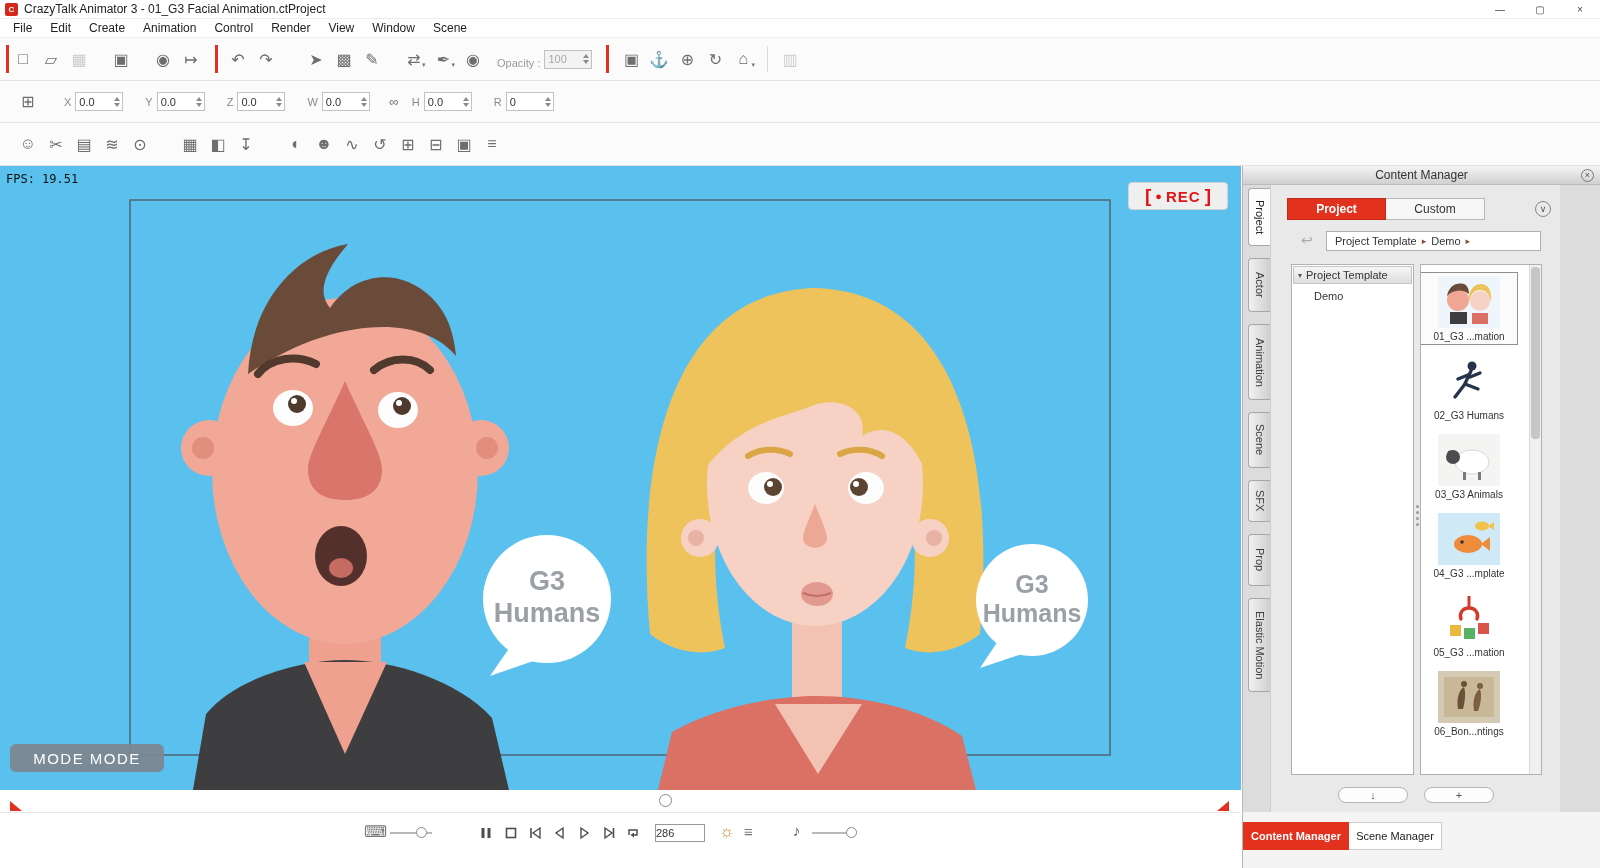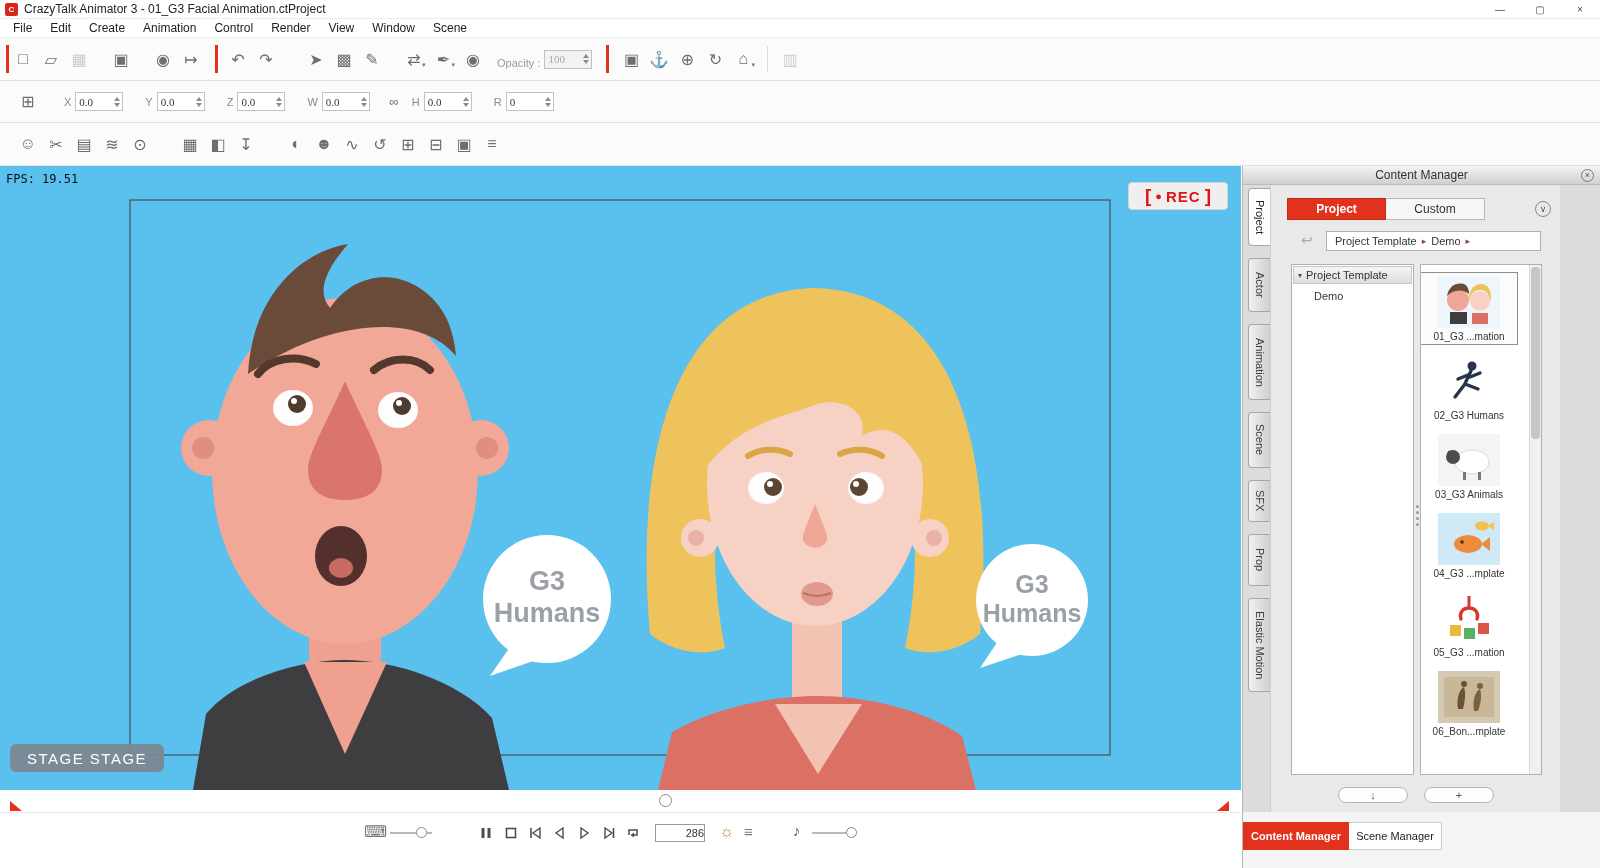--- a/index.html
+++ b/index.html
@@ -24,21 +24,21 @@
   #trow2{top:81px;height:42px}
   #trow3{top:123px;height:43px}
   .redbar{width:3px;height:28px;background:#e2311c;flex:0 0 auto}
   .vsep{width:1px;height:26px;background:#ddd;margin:0 8px;flex:0 0 auto}
   .ticon{min-width:28px;height:28px;display:flex;align-items:center;justify-content:center;font-size:16px;color:#6e6e6e;flex:0 0 auto}
   .ticon.dis{opacity:.32}
   .dd{font-size:7px;color:#777;margin:12px 4px 0 -6px;flex:0 0 auto}.gap14{width:14px;flex:0 0 auto}.gap22{width:22px;flex:0 0 auto}
   .oplabel{color:#9a9a9a;font-size:11px;margin:8px 4px 0 10px;flex:0 0 auto}
   .flabel{font-size:11px;color:#8a8a8a;margin:0 4px 0 22px;flex:0 0 auto}
   .numbox{position:relative;display:inline-flex;align-items:center;border:1px solid #c2c2c2;background:#fff;height:19px;width:48px;flex:0 0 auto}
-  .numbox input{border:none;outline:none;width:34px;height:15px;font-size:11px;padding-left:3px;color:#333;background:transparent;font-family:Liberation Serif, serif}
+  .numbox input{border:none;outline:none;width:34px;height:15px;font-size:11px;padding-left:3px;color:#333;background:transparent;font-family:Liberation Sans, sans-serif}
   .numbox.disabled{background:#f3f3f3}
   .numbox.disabled input{color:#a8a8a8}
   .spin{display:flex;flex-direction:column;margin-left:auto;margin-right:2px;gap:2px}
   .spin i{display:block;width:0;height:0;border-left:3px solid transparent;border-right:3px solid transparent}
   .spin .up{border-bottom:4px solid #8b8b8b}
   .spin .down{border-top:4px solid #8b8b8b}
 
   
   .stage{position:absolute;left:0;top:166px;width:1241px;height:624px;background:#5ac0ed;overflow:hidden}
   .scene{position:absolute;left:0;top:0}
@@ -56,21 +56,21 @@
   
   .controls{position:absolute;left:0;top:812px;width:1241px;height:56px;background:#fff;border-top:1px solid #e7e7e7}
   .kb{position:absolute;left:364px;top:9px;font-size:16px;color:#777}
   .slider{position:absolute;top:19px;height:2px;background:#b9b9b9}
   .slider .knob{position:absolute;top:-5px;width:11px;height:11px;border:1px solid #888;background:#fff;border-radius:50%}
   #slider1{left:390px;width:42px}
   #slider1 .knob{left:26px}
   #slider2{left:812px;width:44px}
   #slider2 .knob{left:34px}
   .pbtn{position:absolute;top:10px;width:20px;height:20px;display:flex;align-items:center;justify-content:center}
-  .framebox{position:absolute;left:655px;top:11px;width:50px;height:18px;border:1px solid #999;text-align:right;font-size:11px;color:#333;font-family:"Liberation Sans",sans-serif;background:#fff}
+  .framebox{position:absolute;left:655px;top:11px;width:50px;height:18px;border:1px solid #999;text-align:left;font-size:11px;color:#333;font-family:"Liberation Sans",sans-serif;background:#fff}
   .sun{position:absolute;left:719px;top:9px;color:#c9994d;font-size:17px}
   .listicon{position:absolute;left:744px;top:10px;color:#777;font-size:15px}
   .music{position:absolute;left:793px;top:9px;color:#555;font-size:15px}
 
   
   .rpanel{position:absolute;left:1242px;top:166px;width:358px;height:646px;background:#dcdcdc;border-left:1px solid #b8b8b8}
   .cm-header{position:absolute;left:0;top:0;width:100%;height:19px;background:linear-gradient(#f4f4f4,#d0d0d0);border-bottom:1px solid #bbb;display:flex;align-items:center;justify-content:center;font-size:12px;color:#333}
   .cm-close{position:absolute;right:6px;top:3px;width:13px;height:13px;border:1px solid #777;border-radius:50%;display:flex;align-items:center;justify-content:center;font-size:9px;color:#555;line-height:1}
   .cm-content{position:absolute;left:27px;top:19px;width:290px;height:627px;background:#e9e9e9;border-left:1px solid #cfcfcf}
   .vtab{position:absolute;left:5px;width:22px;background:linear-gradient(90deg,#f1f1f1,#cfcfcf);border:1px solid #a8a8a8;border-right:none;border-radius:4px 0 0 4px;display:flex;align-items:center;justify-content:center;writing-mode:vertical-rl;font-size:11px;color:#3c3c3c}
@@ -315,21 +315,21 @@
       </g>
     </svg>
 
     <div class="fps">FPS: 19.51</div>
     <div class="rec">
       <span class="br">[</span>
       <span class="dot">●</span>
       <span class="lbl">REC</span>
       <span class="br">]</span>
     </div>
-    <div class="stagemode">STAGE STAGE</div>
+    <div class="stagemode">MODE MODE</div>
   </div>
 
   <div class="hscroll">
     <span class="hknob"></span>
   </div>
   <div class="marker-l"></div>
   <div class="marker-r"></div>
 
   <div class="controls">
     <span class="kb">⌨</span>
@@ -515,21 +515,21 @@
 
         <div class="thumb-item">
           <svg width="62" height="52" viewBox="0 0 62 52">
             <rect width="62" height="52" fill="#d4c9b2"></rect>
             <rect x="6" y="6" width="50" height="40" fill="#c8b897"></rect>
             <path d="M20,38 C18,26 22,18 26,16 C28,22 27,30 25,38 Z" fill="#6b5138"></path>
             <path d="M36,40 C34,28 38,20 42,18 C44,24 43,32 40,40 Z" fill="#7c5f42"></path>
             <circle cx="26" cy="13" r="3" fill="#6b5138"></circle>
             <circle cx="42" cy="15" r="3" fill="#7c5f42"></circle>
           </svg>
-          <div class="thumb-label">06_Bon...mplate</div>
+          <div class="thumb-label">06_Bon...ntings</div>
         </div>
 
       </div>
       <div class="scrollbar">
         <div class="scrollthumb"></div>
       </div>
     </div>
 
     <div class="panel-btn" id="btn-download">↓</div>
     <div class="panel-btn" id="btn-add">+</div>

